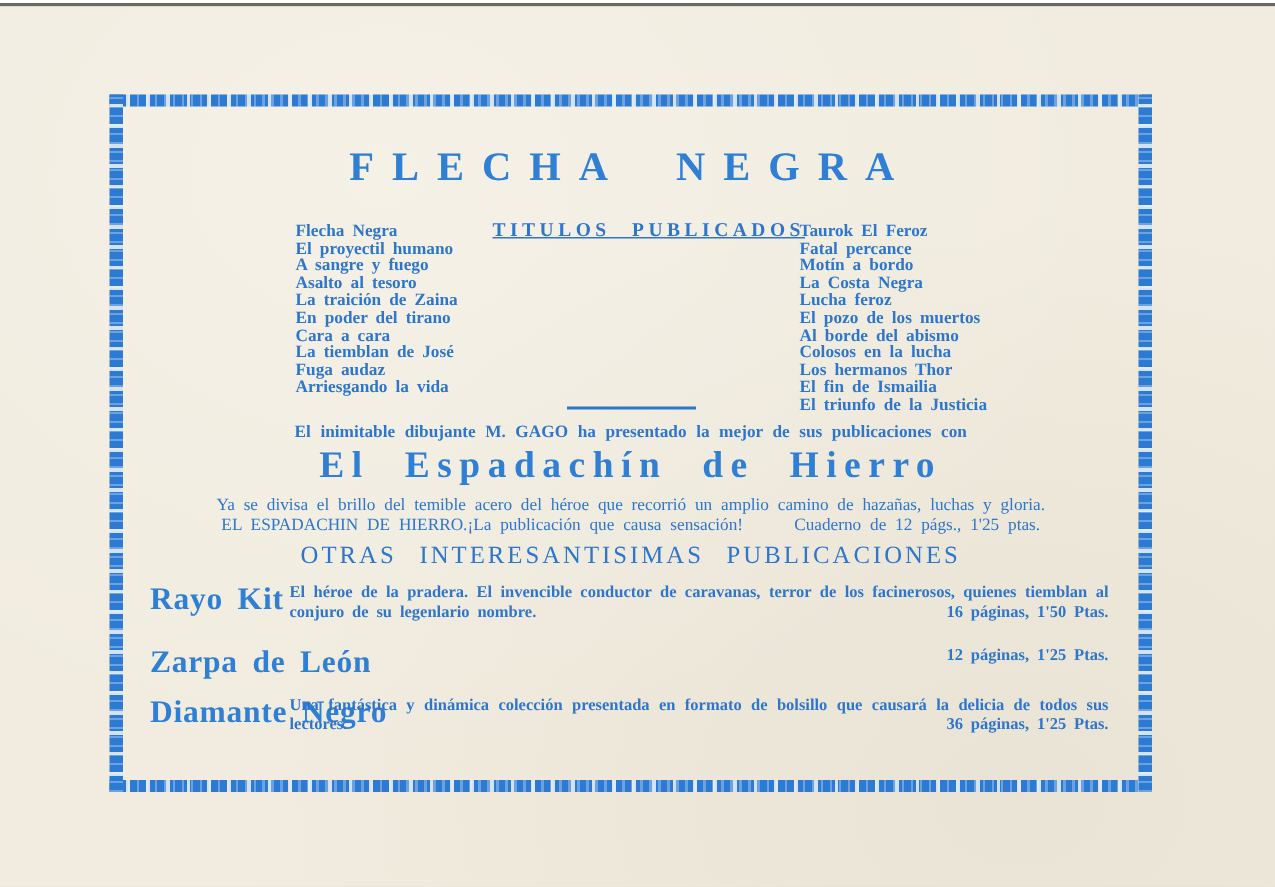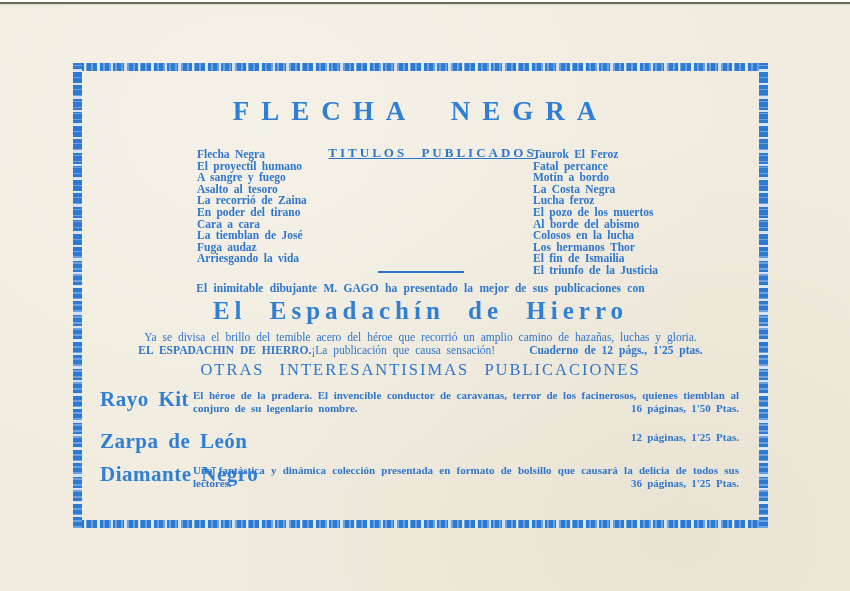--- a/index.html
+++ b/index.html
@@ -81,21 +81,21 @@
     letter-spacing:5px;word-spacing:12px;white-space:nowrap;
   }
   .tagline{
     position:absolute;top:268px;left:0;width:100%;margin:0;
     text-align:center;font-size:11.5px;font-weight:normal;word-spacing:3px;white-space:nowrap;
   }
   .line2{
     position:absolute;top:281px;left:0;width:100%;margin:0;
     text-align:center;font-size:11.5px;word-spacing:3px;white-space:nowrap;
   }
-  .line2 .b{font-weight:bold;}
+  .line2 .b{font-weight:normal;}
   .line2 .mid{font-weight:normal;margin-left:0;}
   .line2 .price{margin-left:34px;}
 
   .other-heading{
     position:absolute;top:297px;left:0;width:100%;margin:0;
     text-align:center;font-size:16.5px;font-weight:normal;
     letter-spacing:2px;word-spacing:9px;white-space:nowrap;
   }
 
   .pub{position:absolute;left:0;width:100%;}
@@ -131,21 +131,21 @@
 
     <h1 class="main-title">FLECHA NEGRA</h1>
     <h2 class="subtitle">TITULOS PUBLICADOS</h2>
 
     <div class="cols">
       <ul class="title-list col-left">
         <li>Flecha Negra</li>
         <li>El proyectil humano</li>
         <li>A sangre y fuego</li>
         <li>Asalto al tesoro</li>
-        <li>La recorrió de Zaina</li>
+        <li>La traición de Zaina</li>
         <li>En poder del tirano</li>
         <li>Cara a cara</li>
         <li>La tiemblan de José</li>
         <li>Fuga audaz</li>
         <li>Arriesgando la vida</li>
       </ul>
       <ul class="title-list col-right">
         <li>Taurok El Feroz</li>
         <li>Fatal percance</li>
         <li>Motín a bordo</li>

